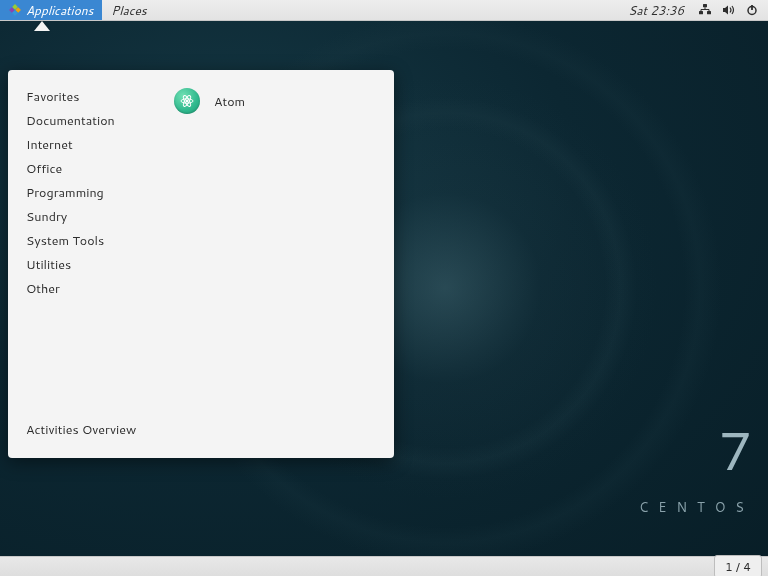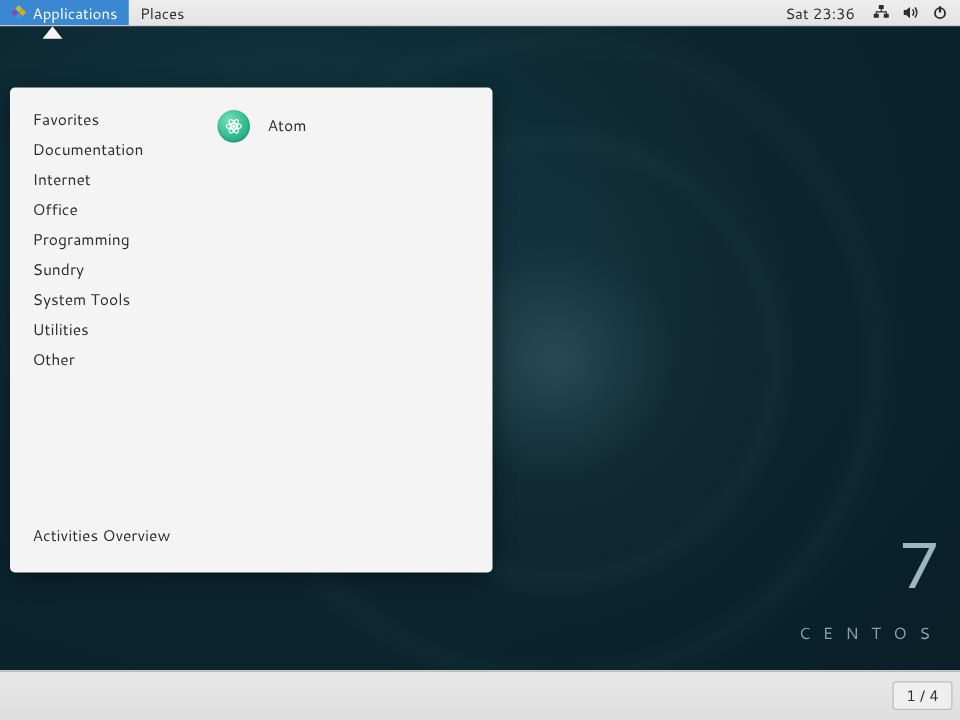--- a/index.html
+++ b/index.html
@@ -21,21 +21,21 @@
   .centos-mark .seven { font-size: 52px; font-weight: 300; color: #9db6bf; letter-spacing: 2px; line-height: 1; }
   .centos-mark .name { font-size: 13px; letter-spacing: 10px; margin-top: 22px; color: #8aa2ab; }
 
   
   .topbar {
     position: absolute; top: 0; left: 0; right: 0; height: 21px;
     background: linear-gradient(#ededed, #e3e3e3);
     border-bottom: 1px solid #c8c8c8;
     display: flex; align-items: stretch; font-size: 12px; color: #2e2e2e;
   }
-  .topbar .menu-btn { display: flex; align-items: center; padding: 0 9px; cursor: pointer; gap: 5px; }
+  .topbar .menu-btn { display: flex; align-items: center; padding: 0 9px; cursor: pointer; gap: 5px; font-style: italic; }
   .topbar .menu-btn.active { background: #3a87d2; color: #fff; }
   .topbar .spacer { flex: 1; }
   .topbar .tray { display: flex; align-items: center; gap: 10px; padding: 0 10px; }
   .topbar .clock { padding-right: 4px; }
   .tray svg { display: block; }
 
   .centos-logo {
     width: 12px; height: 12px; position: relative;
   }
   .centos-logo svg { width: 12px; height: 12px; display: block; }
@@ -72,21 +72,21 @@
   .app-icon {
     width: 26px; height: 26px; border-radius: 50%;
     background: radial-gradient(circle at 35% 30%, #6fe0b3, #2fb88d 60%, #1f9e78);
     display: flex; align-items: center; justify-content: center;
     box-shadow: inset 0 -1px 2px rgba(0,0,0,0.2);
   }
   .app-icon svg { width: 16px; height: 16px; }
 
   
   .bottombar {
-    position: absolute; left: 0; right: 0; bottom: 0; height: 40px;
+    position: absolute; left: 0; right: 0; bottom: 0; height: 20px;
     background: linear-gradient(#e8e8e8, #dedede);
     border-top: 1px solid #c8c8c8;
     display: flex; align-items: center; justify-content: flex-end;
     font-size: 12px; color: #2e2e2e;
   }
   .workspace {
     padding: 2px 10px; border: 1px solid #bdbdbd; border-radius: 3px; margin-right: 6px;
     background: #efefef; cursor: pointer;
   }
 </style>

